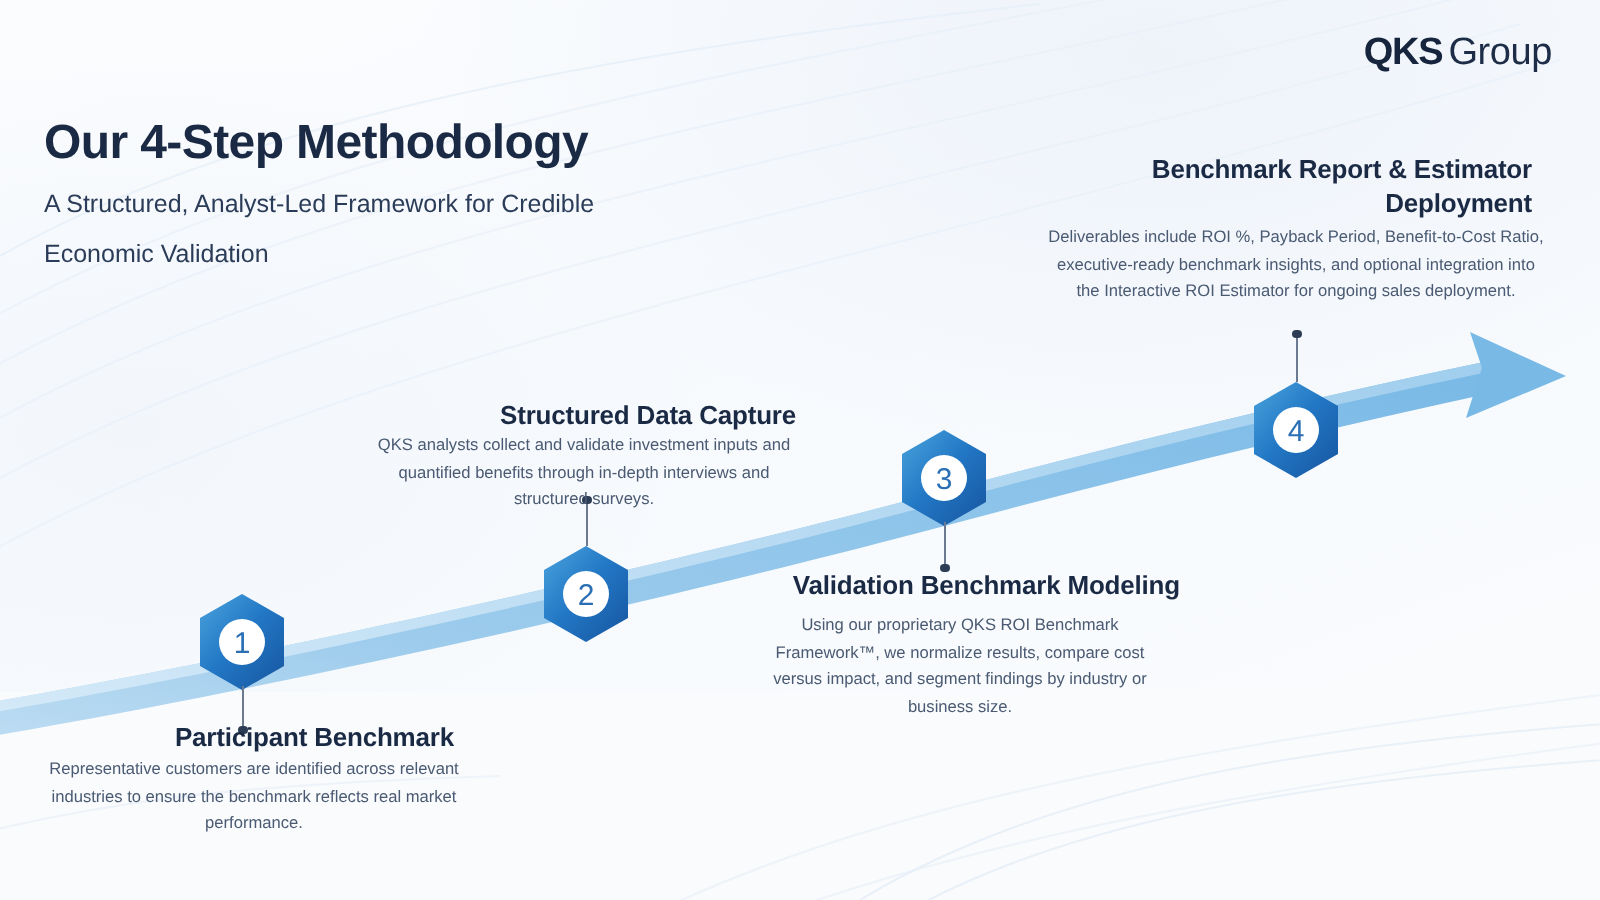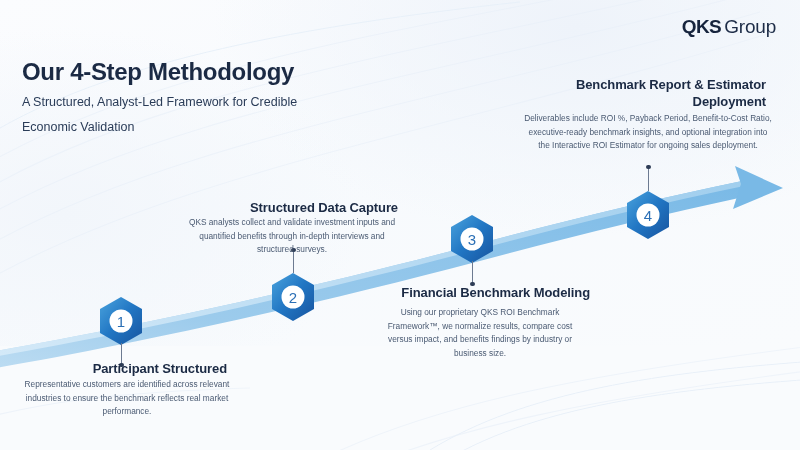--- a/index.html
+++ b/index.html
@@ -170,21 +170,21 @@
           </linearGradient>
         </defs>
         <polygon points="23,1 44,13 44,37 23,49 2,37 2,13" fill="url(#hg1)"></polygon>
         <circle cx="23" cy="25" r="11.5" fill="#ffffff"></circle>
         <text x="23" y="30.5" text-anchor="middle" font-family="Liberation Sans, sans-serif" font-size="15" fill="#2b6fb5">1</text>
       </svg>
     </div>
     <div class="connector down">
       <span class="dot"></span>
     </div>
-    <div class="step-title">Participant Structured</div>
+    <div class="step-title">Participant Benchmark</div>
     <div class="step-desc">Representative customers are identified across relevant industries to ensure the benchmark reflects real market performance.</div>
   </div>
 
   <div class="step" id="step-2">
     <div class="hex-wrap">
       <svg width="46" height="50" viewBox="0 0 46 50">
         <defs>
           <linearGradient id="hg2" x1="0" y1="0" x2="1" y2="1">
             <stop offset="0%" stop-color="#4aa3dd"></stop>
             <stop offset="48%" stop-color="#2277c4"></stop>
@@ -214,22 +214,22 @@
           </linearGradient>
         </defs>
         <polygon points="23,1 44,13 44,37 23,49 2,37 2,13" fill="url(#hg3)"></polygon>
         <circle cx="23" cy="25" r="11.5" fill="#ffffff"></circle>
         <text x="23" y="30.5" text-anchor="middle" font-family="Liberation Sans, sans-serif" font-size="15" fill="#2b6fb5">3</text>
       </svg>
     </div>
     <div class="connector down">
       <span class="dot"></span>
     </div>
-    <div class="step-title">Financial Benchmark Modeling</div>
-    <div class="step-desc">Using our proprietary QKS ROI Benchmark Framework™, we normalize results, compare cost versus impact, and benefits findings by industry or business size.</div>
+    <div class="step-title">Validation Benchmark Modeling</div>
+    <div class="step-desc">Using our proprietary QKS ROI Benchmark Framework™, we normalize results, compare cost versus impact, and segment findings by industry or business size.</div>
   </div>
 
   <div class="step" id="step-4">
     <div class="hex-wrap">
       <svg width="46" height="50" viewBox="0 0 46 50">
         <defs>
           <linearGradient id="hg4" x1="0" y1="0" x2="1" y2="1">
             <stop offset="0%" stop-color="#4aa3dd"></stop>
             <stop offset="48%" stop-color="#2277c4"></stop>
             <stop offset="100%" stop-color="#17549f"></stop>

